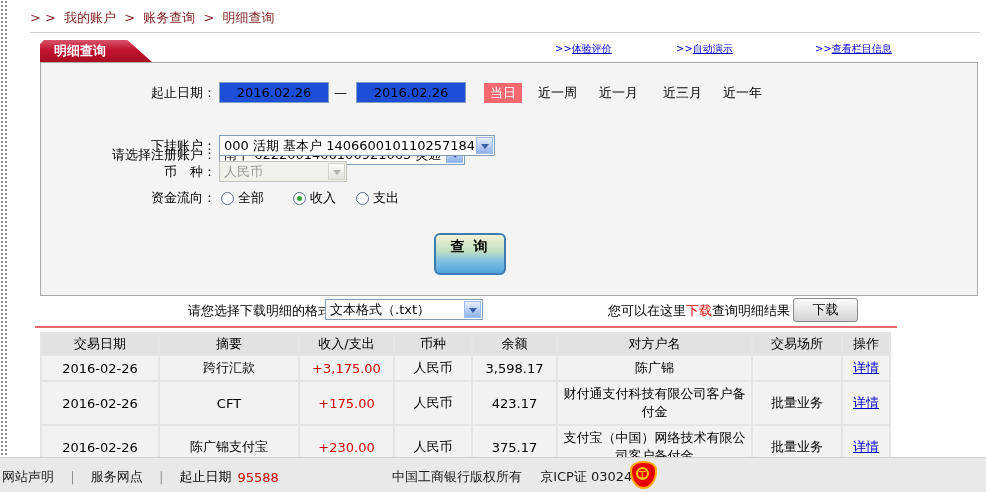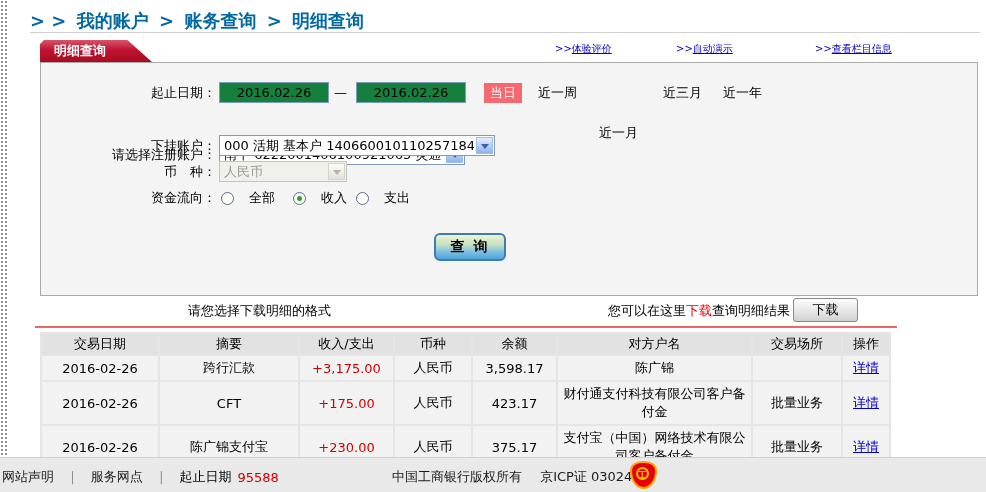--- a/index.html
+++ b/index.html
@@ -5,21 +5,21 @@
   * { margin:0; padding:0; box-sizing:border-box; }
   html,body { background:#fff; }
   body { font-family:"DejaVu Sans","Liberation Sans",sans-serif; font-size:13px; color:#000; }
   .stage { position:relative; width:986px; height:492px; background:#fff; overflow:hidden; }
 
   
   .dotted-strip { position:absolute; left:0; top:0; width:7px; height:458px;
     background-image:radial-gradient(#8f8f8f 0.8px, transparent 0.9px); background-size:4px 4px; }
 
   
-  .breadcrumb { position:absolute; left:30px; top:9px; color:#0369a1; font-size:18px;font-weight:bold; }
+  .breadcrumb { position:absolute; left:30px; top:9px; color:#7f1d1d; font-size:13px; }
   .breadcrumb span { margin-right:4px; }
   .crumb { cursor:pointer; }
   .top-hr { position:absolute; left:30px; top:32px; width:950px; height:1px; background:#cfcfcf; }
 
   
   .tab { position:absolute; left:40px; top:40px; width:112px; height:22px;
     background:linear-gradient(#d8556a,#c01330 45%,#a80c22);
     clip-path:polygon(4px 0, 78% 0, 100% 100%, 0 100%, 0 4px);
     color:#fff; font-weight:bold; font-size:13px; line-height:22px; padding-left:14px; }
 
@@ -29,51 +29,51 @@
   .tl-1 { left:555px; } .tl-2 { left:676px; } .tl-3 { left:815px; }
 
   
   .panel { position:absolute; left:40px; top:62px; width:938px; height:234px;
     background:#f4f4f4; border:1px solid #a9a9a9; }
   .form-row { position:absolute; left:0; width:100%; height:22px; }
   .form-label { position:absolute; left:0; width:175px; text-align:right; line-height:22px; color:#000; }
   .r1 { top:19px; } .r2 { top:45px;margin-top:36px; } .r3 { top:72px; } .r4 { top:98px; } .r5 { top:124px; }
 
   .date-input { position:absolute; top:0; height:21px; width:110px; border:1px solid #7f9db9;
-    background:#15803d; text-align:center; font:13px "DejaVu Sans",sans-serif; color:#000; }
+    background:#1d4ed8; text-align:center; font:13px "DejaVu Sans",sans-serif; color:#000; }
   .di-from { left:178px; } .di-to { left:315px; }
   .date-dash { position:absolute; left:293px; line-height:22px; }
 
   .range { position:absolute; line-height:18px; top:2px; cursor:pointer; color:#000; }
   .range[data-state="active"] { background:#f4696f; color:#fff; padding:1px 6px; top:1px; }
-  .rg-0 { left:443px; } .rg-1 { left:497px; } .rg-2 { left:558px;margin-top:40px; } .rg-3 { left:622px; } .rg-4 { left:682px; }
+  .rg-0 { left:443px; } .rg-1 { left:497px; } .rg-2 { left:558px; } .rg-3 { left:622px; } .rg-4 { left:682px; }
 
   .xsel { position:absolute; top:0; height:21px; background:#fff; border:1px solid #7f9db9; cursor:pointer; }
   .xsel .sel-text { position:absolute; left:4px; top:0; right:20px; line-height:19px; white-space:nowrap; overflow:hidden; }
   .xsel .sel-arrow { position:absolute; right:1px; top:1px; bottom:1px; width:17px;
     background:linear-gradient(#e6eefc,#b6cdf3 55%,#8fb2ea); border:1px solid #9ebcf0; }
   .xsel .sel-arrow:after { content:""; position:absolute; left:4px; top:6px;
     border-left:4px solid transparent; border-right:4px solid transparent; border-top:5px solid #3a5fa8; }
   .xsel[data-state="disabled"] { background:#f1f1ec; border-color:#c4c4bd; cursor:default; }
   .xsel[data-state="disabled"] .sel-text { color:#9a9a94; }
   .xsel[data-state="disabled"] .sel-arrow { background:linear-gradient(#fbfbf8,#e3e3dc); border-color:#d4d4cc; }
   .xsel[data-state="disabled"] .sel-arrow:after { border-top-color:#b3b3aa; }
   .sel-account { left:178px; width:246px; }
   .sel-sub { left:178px; width:276px; }
   .sel-currency { left:178px; width:128px; }
 
   .snapshot-link { position:absolute; left:467px; top:2px; color:#0000cc; text-decoration:underline; cursor:pointer; white-space:nowrap; }
 
-  .radio-opt { position:absolute; top:2px; display:flex; align-items:center; cursor:pointer;gap:11px; }
+  .radio-opt { position:absolute; top:2px; display:flex; align-items:center; cursor:pointer; }
   .ro-0 { left:180px; } .ro-1 { left:252px; } .ro-2 { left:315px; }
   .radio-circle { width:13px; height:13px; border:1px solid #5a6b8c; border-radius:50%; background:#fff; position:relative; margin-right:4px; }
   .radio-dot { display:none; position:absolute; left:3px; top:3px; width:5px; height:5px; border-radius:50%; background:#2ea02e; }
   .radio-opt[data-state="checked"] .radio-dot { display:block; }
 
-  .query-btn { position:absolute; left:393px; top:170px; width:72px; height:28px;
+  .query-btn { position:absolute; left:393px; top:170px; width:72px; height:42px;
     background:linear-gradient(#f0f3d4,#c6e0c2 40%,#7dbfe2 70%,#4ea5dc);
     border:2px solid #3e7db1; border-radius:6px; font-size:14px; font-weight:bold; color:#000;
     text-align:center; line-height:23px; cursor:pointer; letter-spacing:2px; }
 
   
   .dl-label { position:absolute; left:188px; top:302px; }
   .sel-format { position:absolute; left:325px; top:299px; width:158px; }
   .dl-hint { position:absolute; left:608px; top:302px; white-space:nowrap; }
   .dl-hint .red-link { color:#e00000; cursor:pointer; }
   .dl-btn { position:absolute; left:793px; top:298px; width:65px; height:24px;
@@ -185,20 +185,24 @@
       <span class="radio-opt ro-2" data-state="">
         <span class="radio-circle"></span>
         <span>支出</span>
       </span>
     </div>
 
     <div class="query-btn">查 询</div>
   </div>
 
   <span class="dl-label">请您选择下载明细的格式</span>
+  <div class="xsel sel-format">
+    <span class="sel-text">文本格式（.txt）</span>
+    <span class="sel-arrow"></span>
+  </div>
   <span class="dl-hint">
     <span>您可以在这里</span><span class="red-link">下载</span><span>查询明细结果</span>
   </span>
   <div class="dl-btn">下载</div>
 
   <div class="red-line"></div>
 
   <table class="tx-table">
     <colgroup>
       <col style="width:116px">

